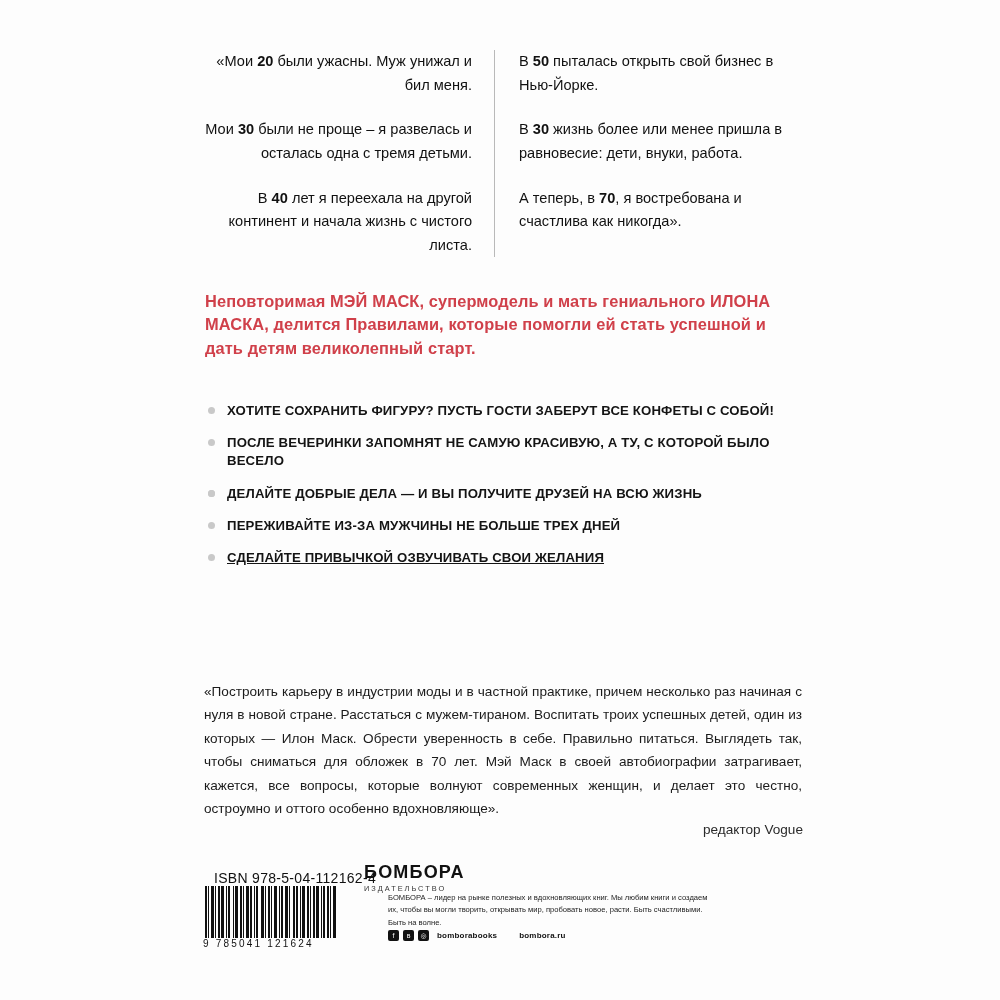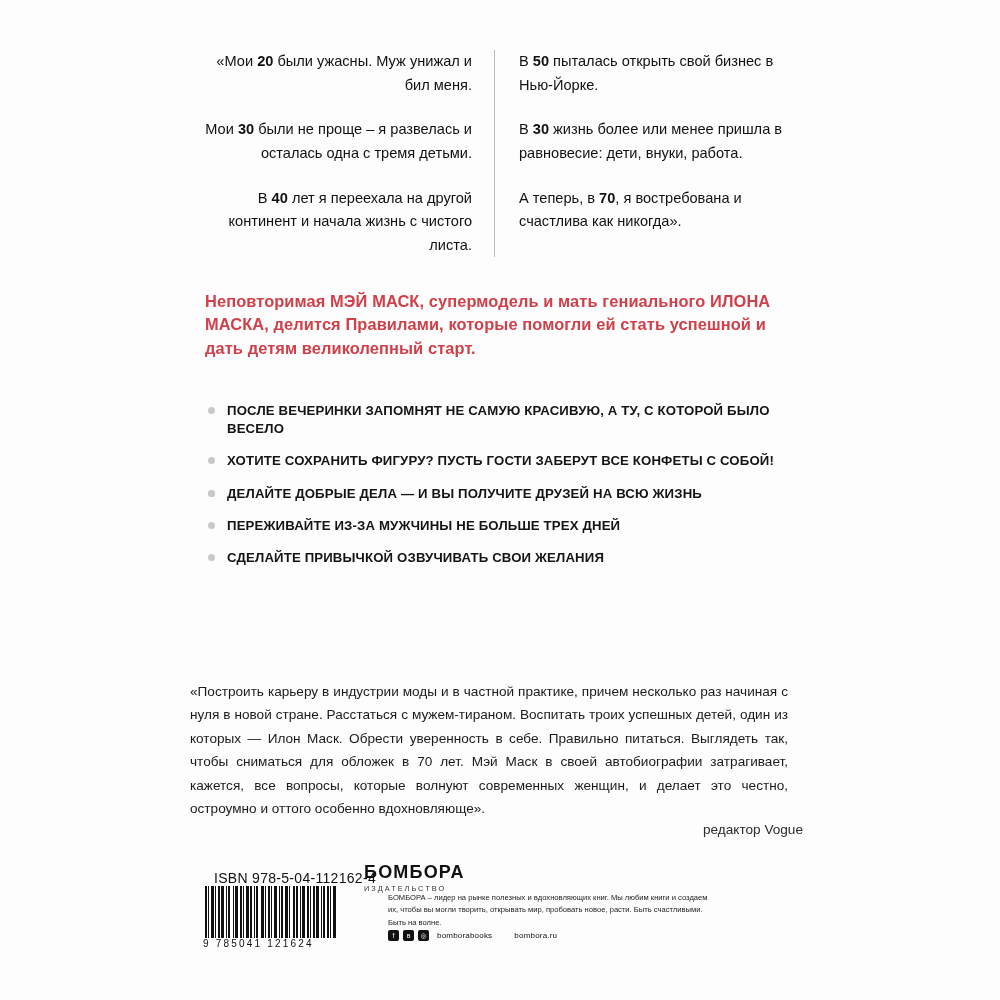--- a/index.html
+++ b/index.html
@@ -77,36 +77,36 @@
     position: relative;
     padding-left: 22px;
     margin-bottom: 14px;
     font-size: 13.2px;
     font-weight: bold;
     line-height: 1.38;
     letter-spacing: 0.15px;
     color: #141414;
     text-transform: uppercase;
   }
-  .bullet:last-child { margin-bottom: 0; }
+  .bullet:last-child { margin-bottom: 0; text-decoration: underline; }
   .bullet .dot {
     position: absolute;
     left: 3px;
     top: 5px;
     width: 7px;
     height: 7px;
     border-radius: 50%;
     background: #c9c9c9;
     display: block;
   }
 
   
   .review {
     position: absolute;
-    left: 190px;
+    left: 204px;
     top: 680px;
     width: 598px;
     font-size: 13.6px;
     line-height: 1.72;
     color: #1b1b1b;
     text-align: justify;
   }
   .review-author {
     position: absolute;
     left: 205px;
@@ -210,20 +210,21 @@
     color: #fff;
     font-size: 7px;
     line-height: 11px;
     text-align: center;
     display: inline-block;
   }
   .social-text {
     margin-left: 4px;
     font-size: 8px;
     letter-spacing: 0.2px;
+    font-weight: bold;
   }
   .social-sep { display: inline-block; width: 10px; }
 </style>
 </head>
 <body>
 
 <div class="page">
 
   <div class="quotes">
     <div class="quotes-col col-left">
@@ -236,25 +237,25 @@
       <div class="quote-block">В <b>30</b> жизнь более или менее пришла в равновесие: дети, внуки, работа.</div>
       <div class="quote-block">А теперь, в <b>70</b>, я востребована и счастлива как никогда».</div>
     </div>
   </div>
 
   <div class="intro">Неповторимая МЭЙ МАСК, супермодель и мать гениального ИЛОНА МАСКА, делится Правилами, которые помогли ей стать успешной и дать детям великолепный старт.</div>
 
   <div class="bullets">
     <div class="bullet">
       <span class="dot"></span>
+      <span>Хотите сохранить фигуру? Пусть гости заберут все конфеты с собой!</span>
+    </div>
+    <div class="bullet">
+      <span class="dot"></span>
       <span>После вечеринки запомнят не самую красивую, а ту, с которой было весело</span>
-    </div>
-    <div class="bullet">
-      <span class="dot"></span>
-      <span>Хотите сохранить фигуру? Пусть гости заберут все конфеты с собой!</span>
     </div>
     <div class="bullet">
       <span class="dot"></span>
     </div>
     <div class="bullet">
       <span class="dot"></span>
       <span>Делайте добрые дела — и вы получите друзей на всю жизнь</span>
     </div>
     <div class="bullet">
       <span class="dot"></span>

